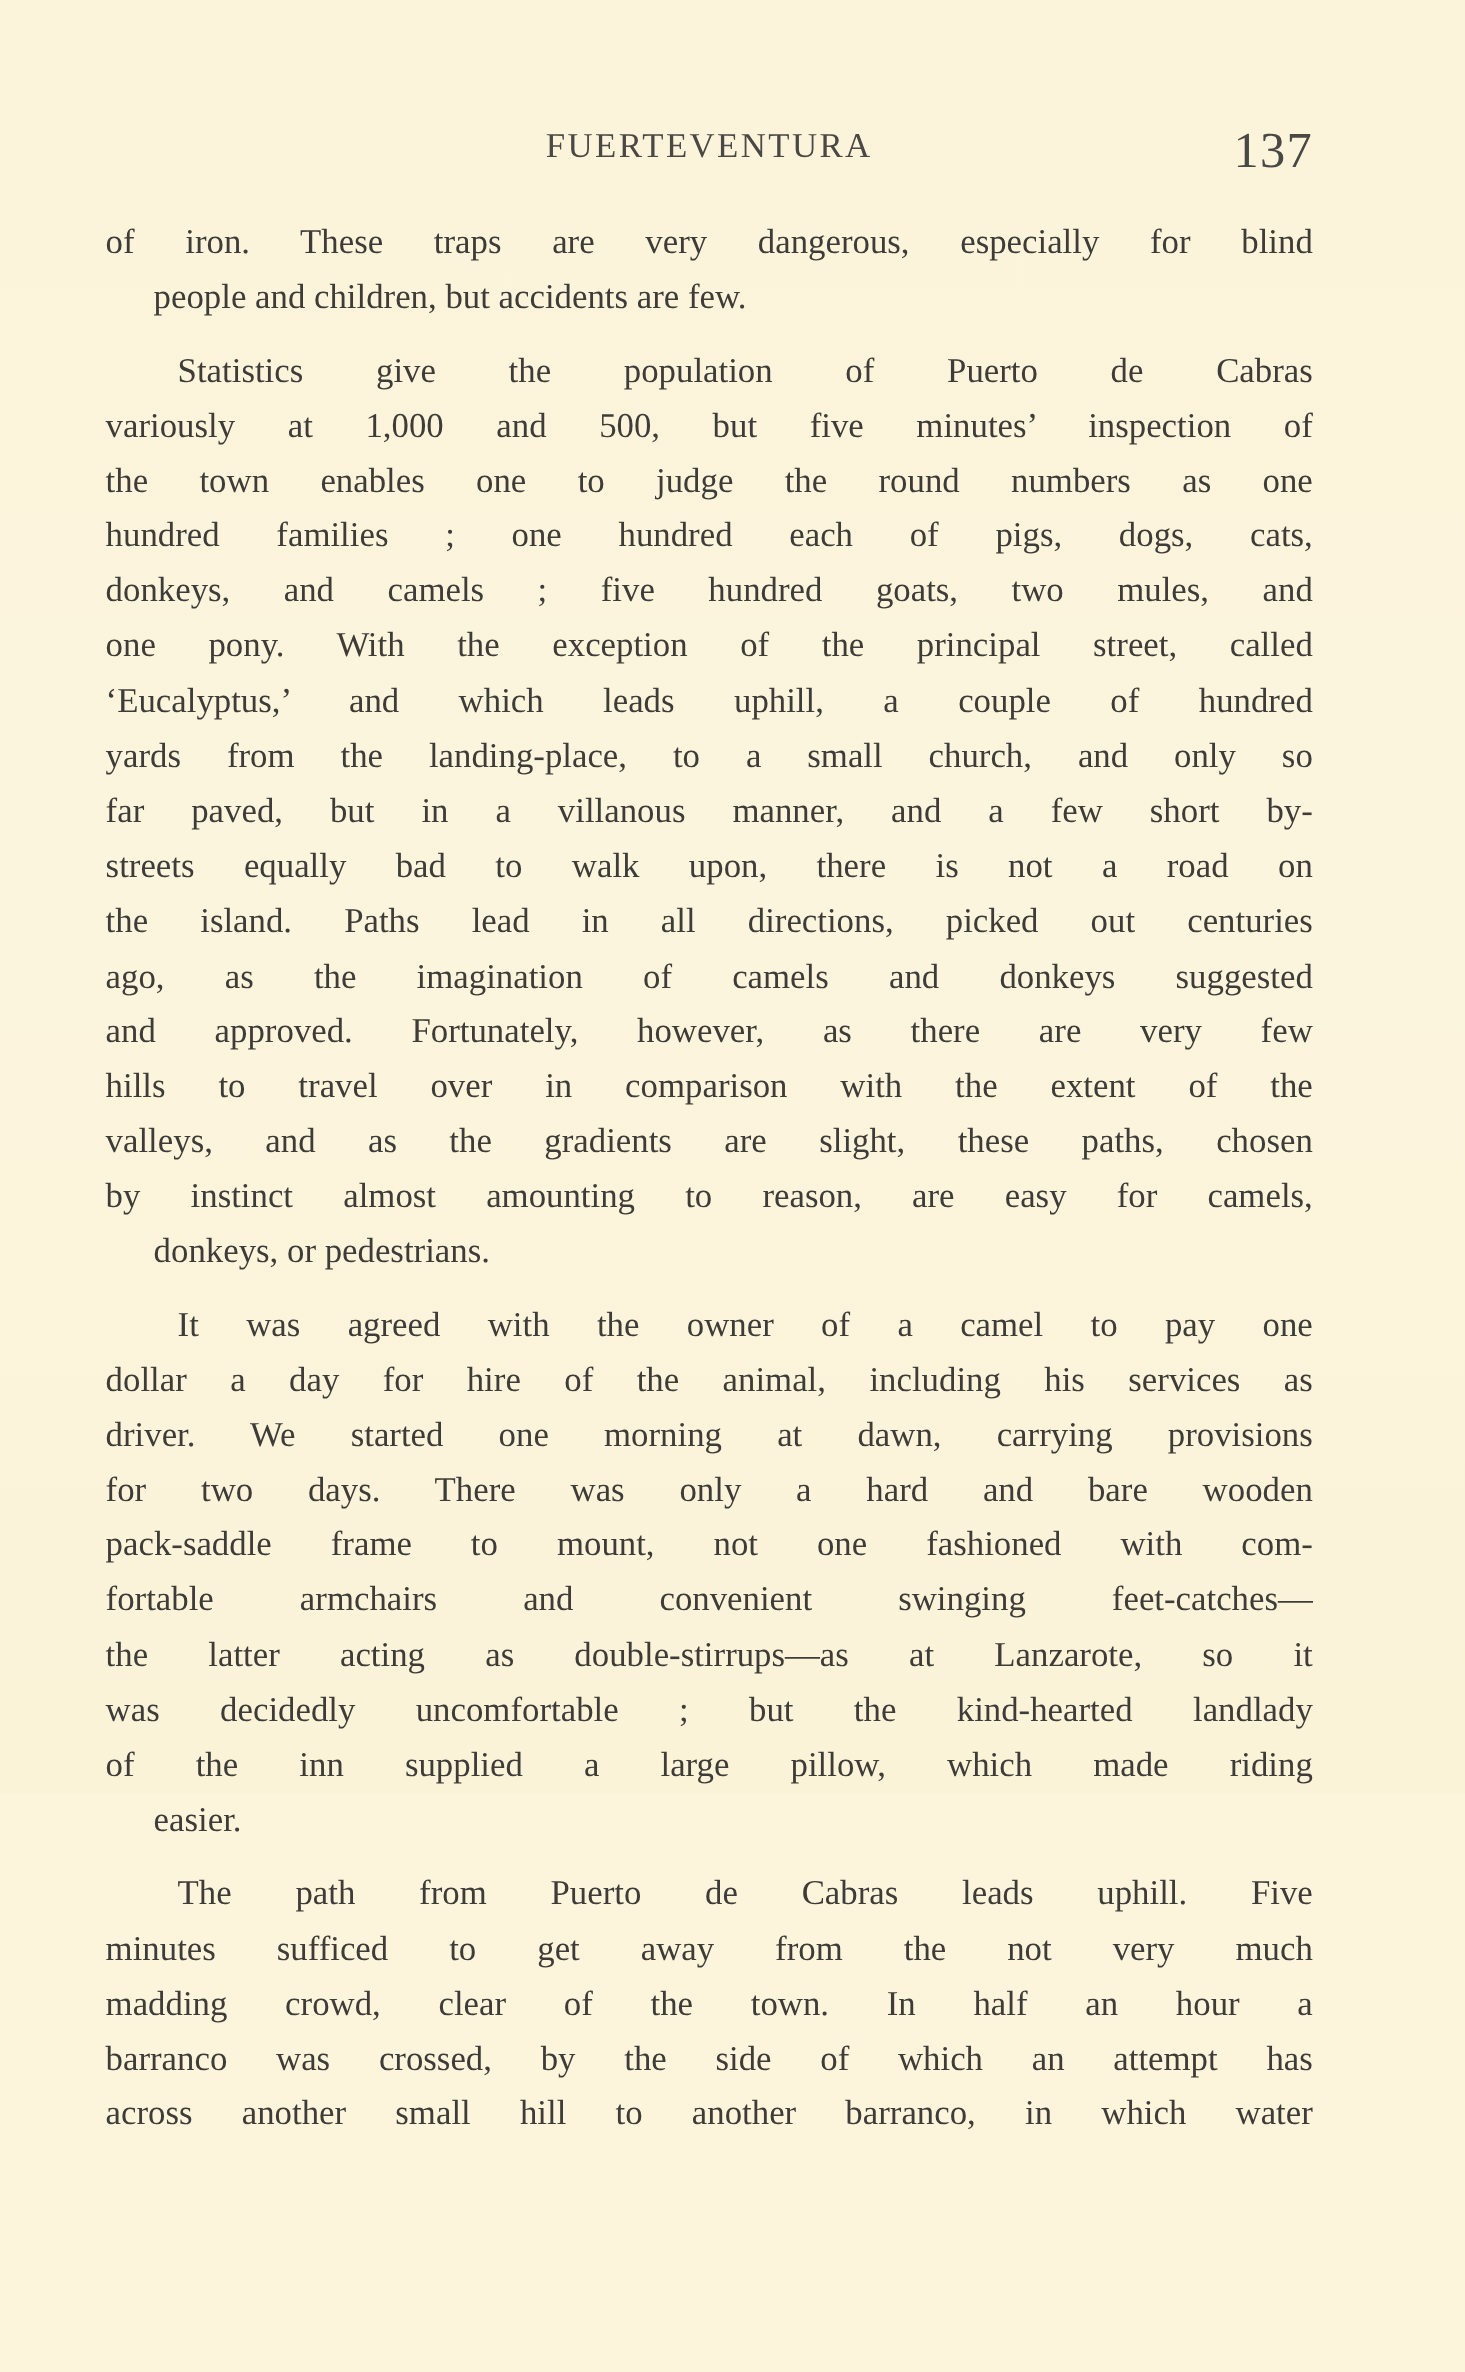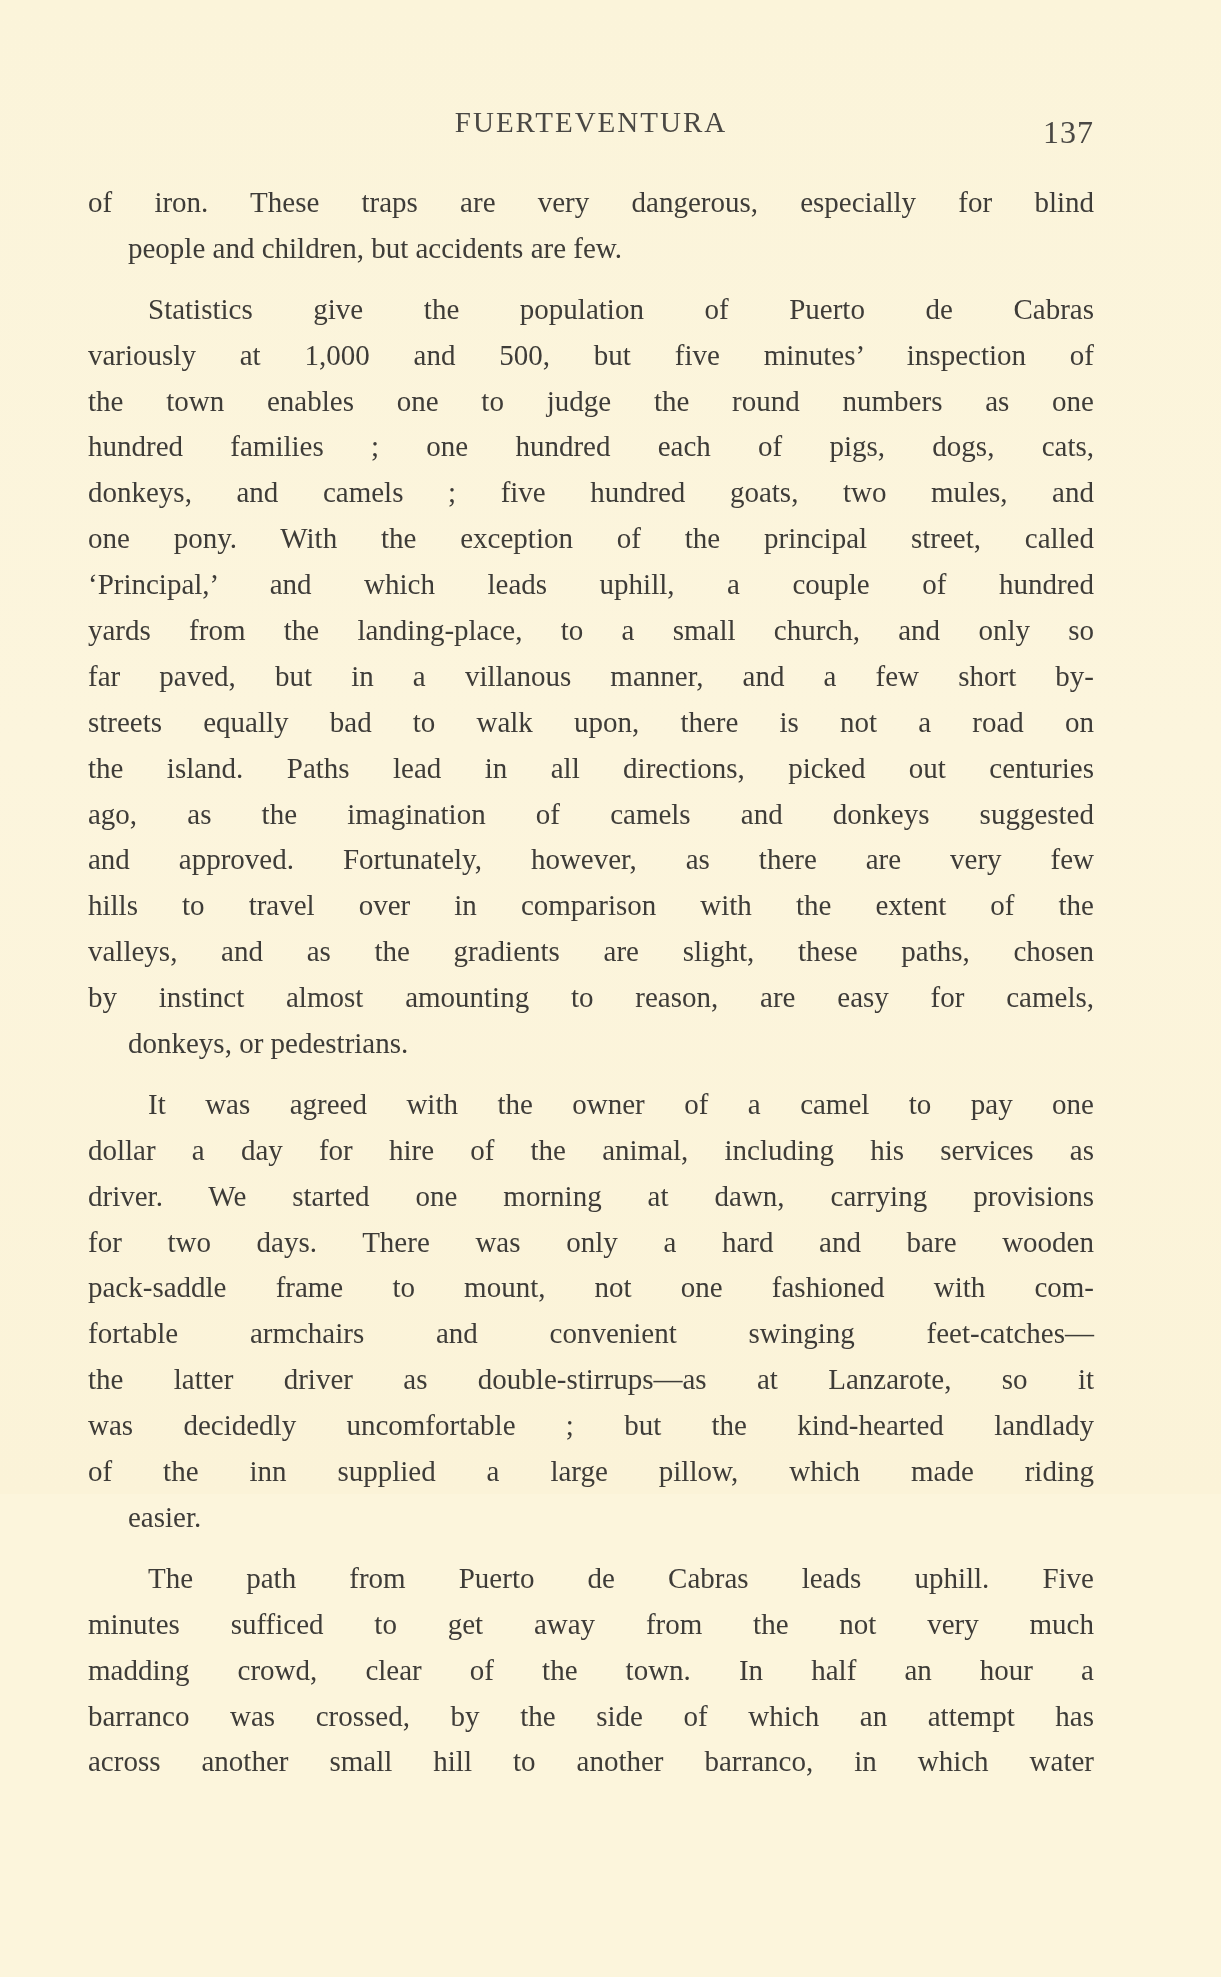--- a/index.html
+++ b/index.html
@@ -36,22 +36,22 @@
       right: 0;
       text-align: center;
       font-size: 29px;
       letter-spacing: 2px;
       color: #4a4844;
       top: 4px;
     }
     .page-number {
       position: absolute;
       right: 0;
-      top: 12px;
-      font-size: 32px;
+      top: 0;
+      font-size: 42px;
       color: #4a4844;
       letter-spacing: 1px;
     }
     .body-text {
       position: absolute;
       left: 88px;
       top: 180px;
       width: 1006px;
     }
     .line {
@@ -90,41 +90,41 @@
       <span class="line last">people and children, but accidents are few.</span>
     </div>
 
     <div>
       <span class="line indent">Statistics give the population of Puerto de Cabras</span>
       <span class="line">variously at 1,000 and 500, but five minutes’ inspection of</span>
       <span class="line">the town enables one to judge the round numbers as one</span>
       <span class="line">hundred families ; one hundred each of pigs, dogs, cats,</span>
       <span class="line">donkeys, and camels ; five hundred goats, two mules, and</span>
       <span class="line">one pony.  With the exception of the principal street, called</span>
-      <span class="line">‘Principal,’ and which leads uphill, a couple of hundred</span>
+      <span class="line">‘Eucalyptus,’ and which leads uphill, a couple of hundred</span>
       <span class="line">yards from the landing-place, to a small church, and only so</span>
       <span class="line">far paved, but in a villanous manner, and a few short by-</span>
       <span class="line">streets equally bad to walk upon, there is not a road on</span>
       <span class="line">the island.  Paths lead in all directions, picked out centuries</span>
       <span class="line">ago, as the imagination of camels and donkeys suggested</span>
       <span class="line">and approved.  Fortunately, however, as there are very few</span>
       <span class="line">hills to travel over in comparison with the extent of the</span>
       <span class="line">valleys, and as the gradients are slight, these paths, chosen</span>
       <span class="line">by instinct almost amounting to reason, are easy for camels,</span>
       <span class="line last">donkeys, or pedestrians.</span>
     </div>
 
     <div>
       <span class="line indent">It was agreed with the owner of a camel to pay one</span>
       <span class="line">dollar a day for hire of the animal, including his services as</span>
       <span class="line">driver.  We started one morning at dawn, carrying provisions</span>
       <span class="line">for two days.  There was only a hard and bare wooden</span>
       <span class="line">pack-saddle frame to mount, not one fashioned with com-</span>
       <span class="line">fortable armchairs and convenient swinging feet-catches—</span>
-      <span class="line">the latter driver as double-stirrups—as at Lanzarote, so it</span>
+      <span class="line">the latter acting as double-stirrups—as at Lanzarote, so it</span>
       <span class="line">was decidedly uncomfortable ; but the kind-hearted landlady</span>
       <span class="line">of the inn supplied a large pillow, which made riding</span>
       <span class="line last">easier.</span>
     </div>
 
     <div>
       <span class="line indent">The path from Puerto de Cabras leads uphill.  Five</span>
       <span class="line">minutes sufficed to get away from the not very much</span>
       <span class="line">madding crowd, clear of the town.  In half an hour a</span>
       <span class="line">barranco was crossed, by the side of which an attempt has</span>

